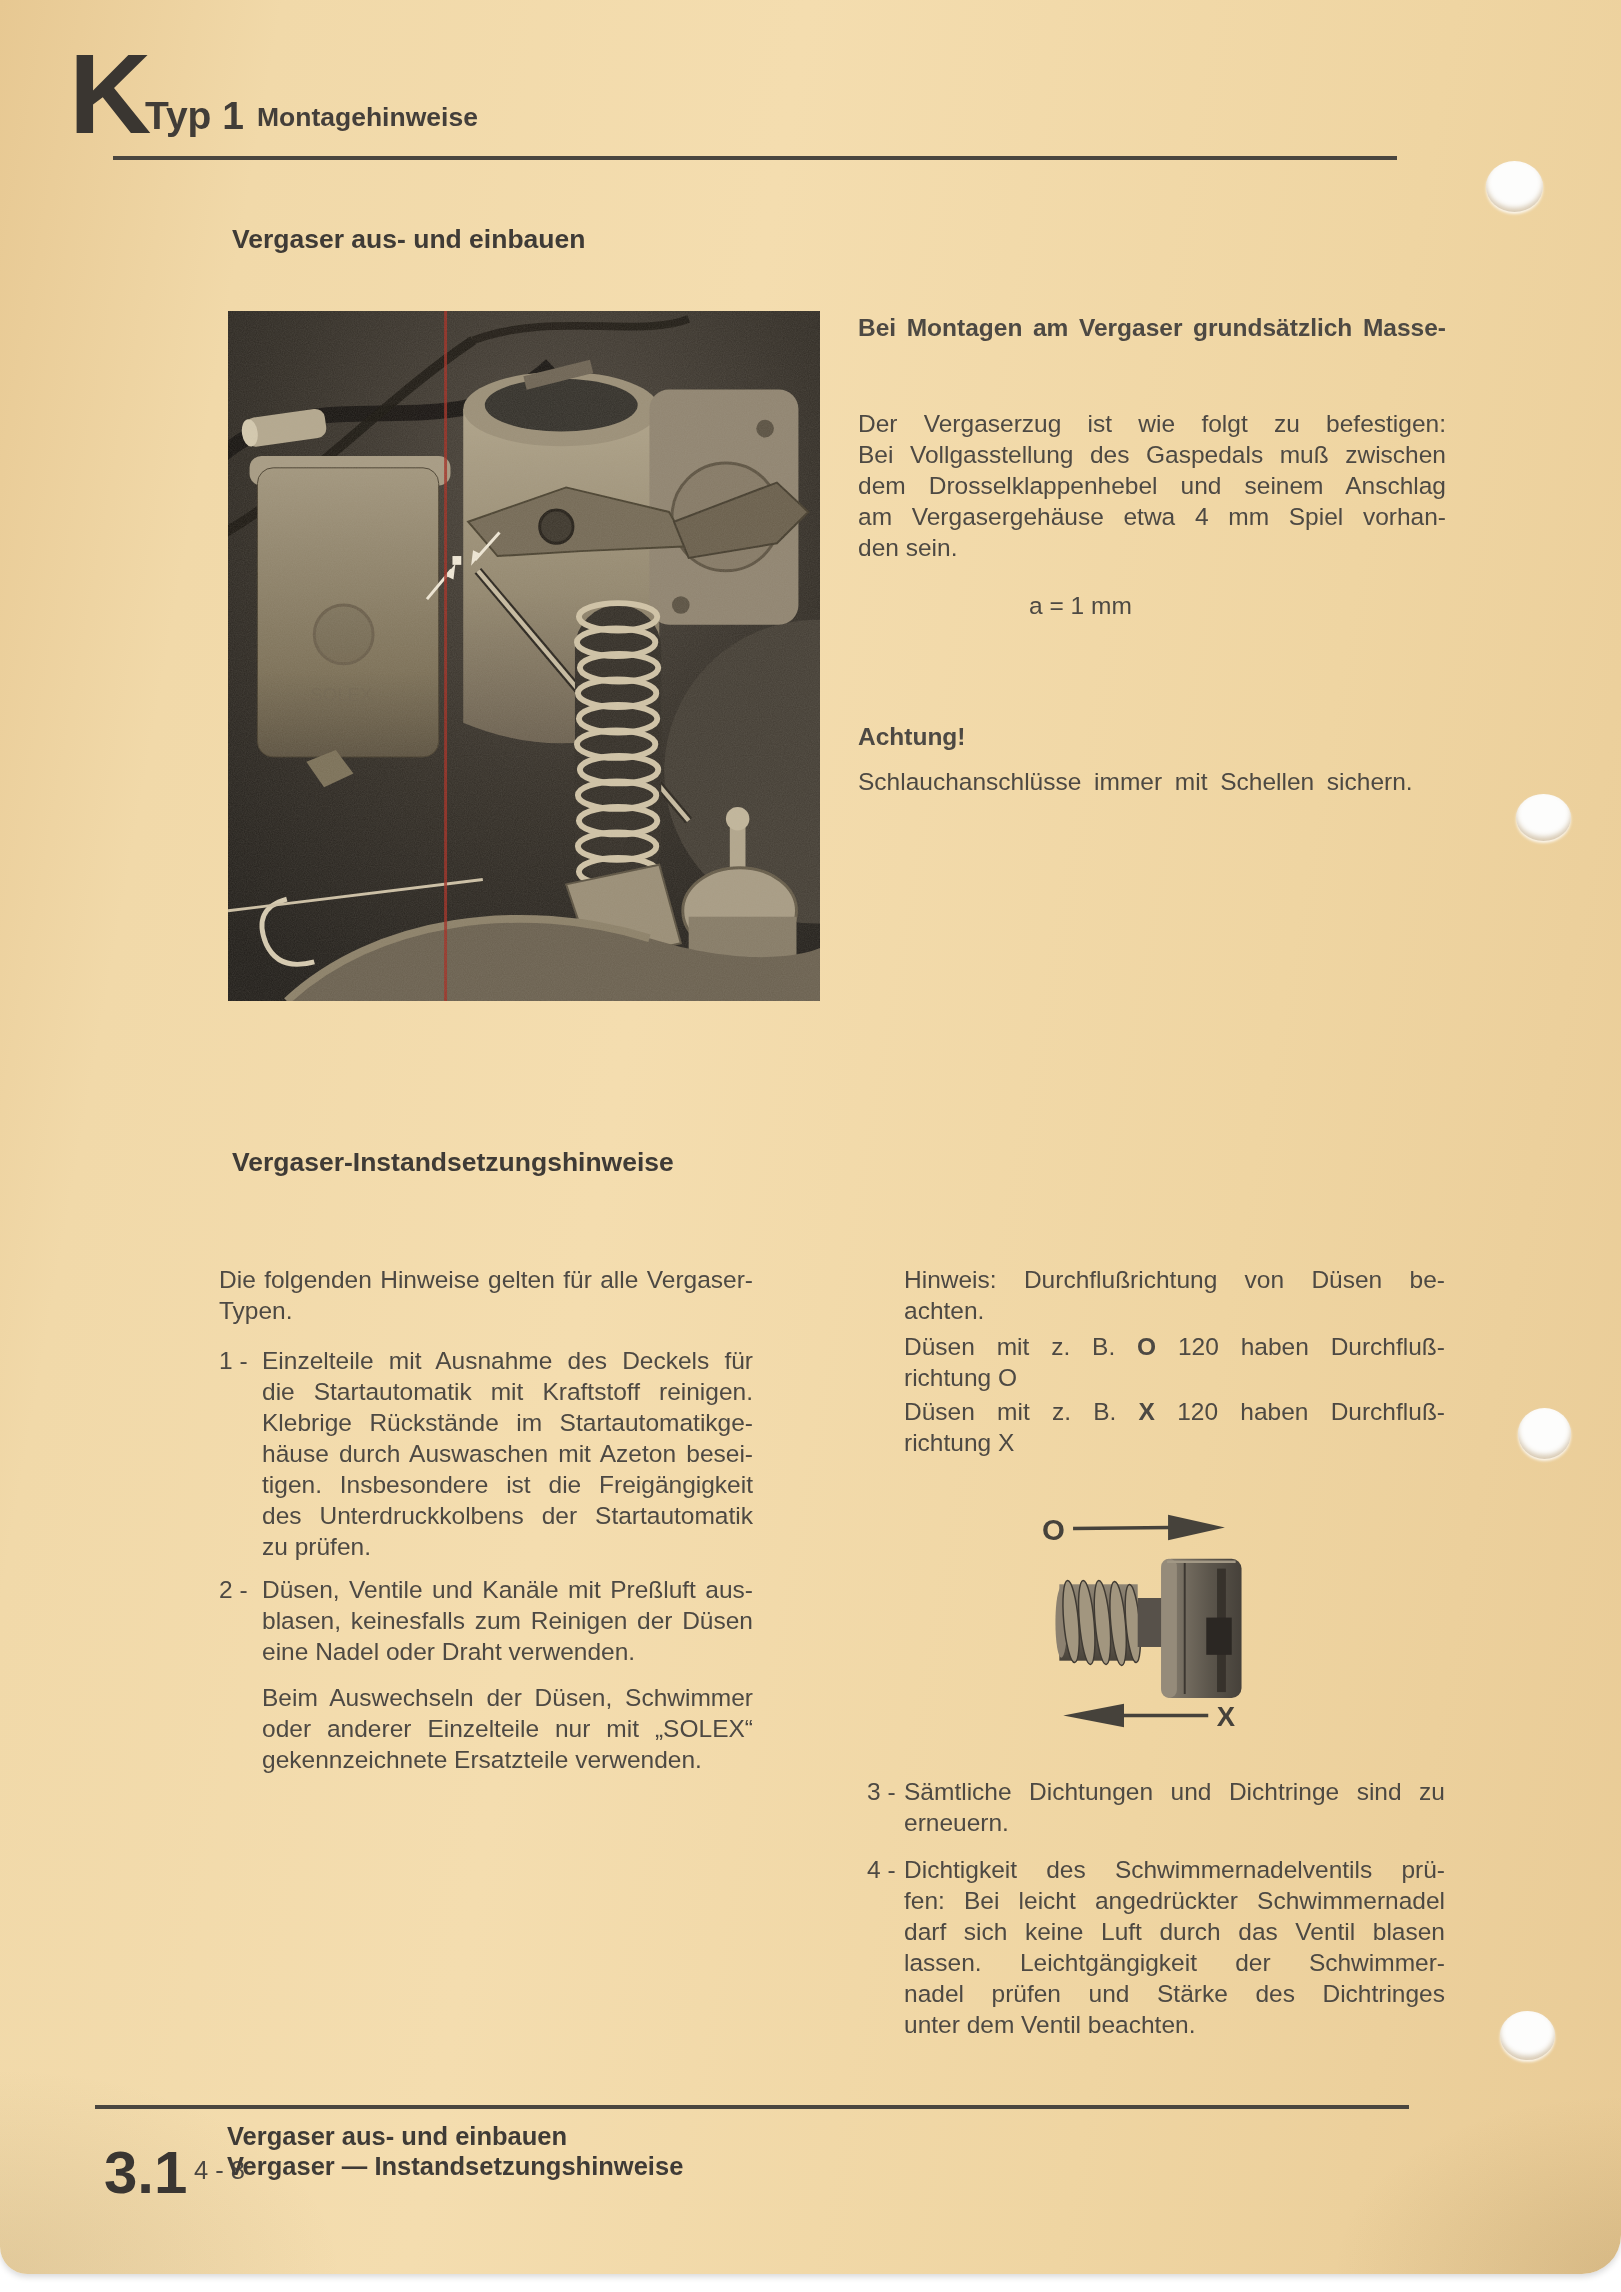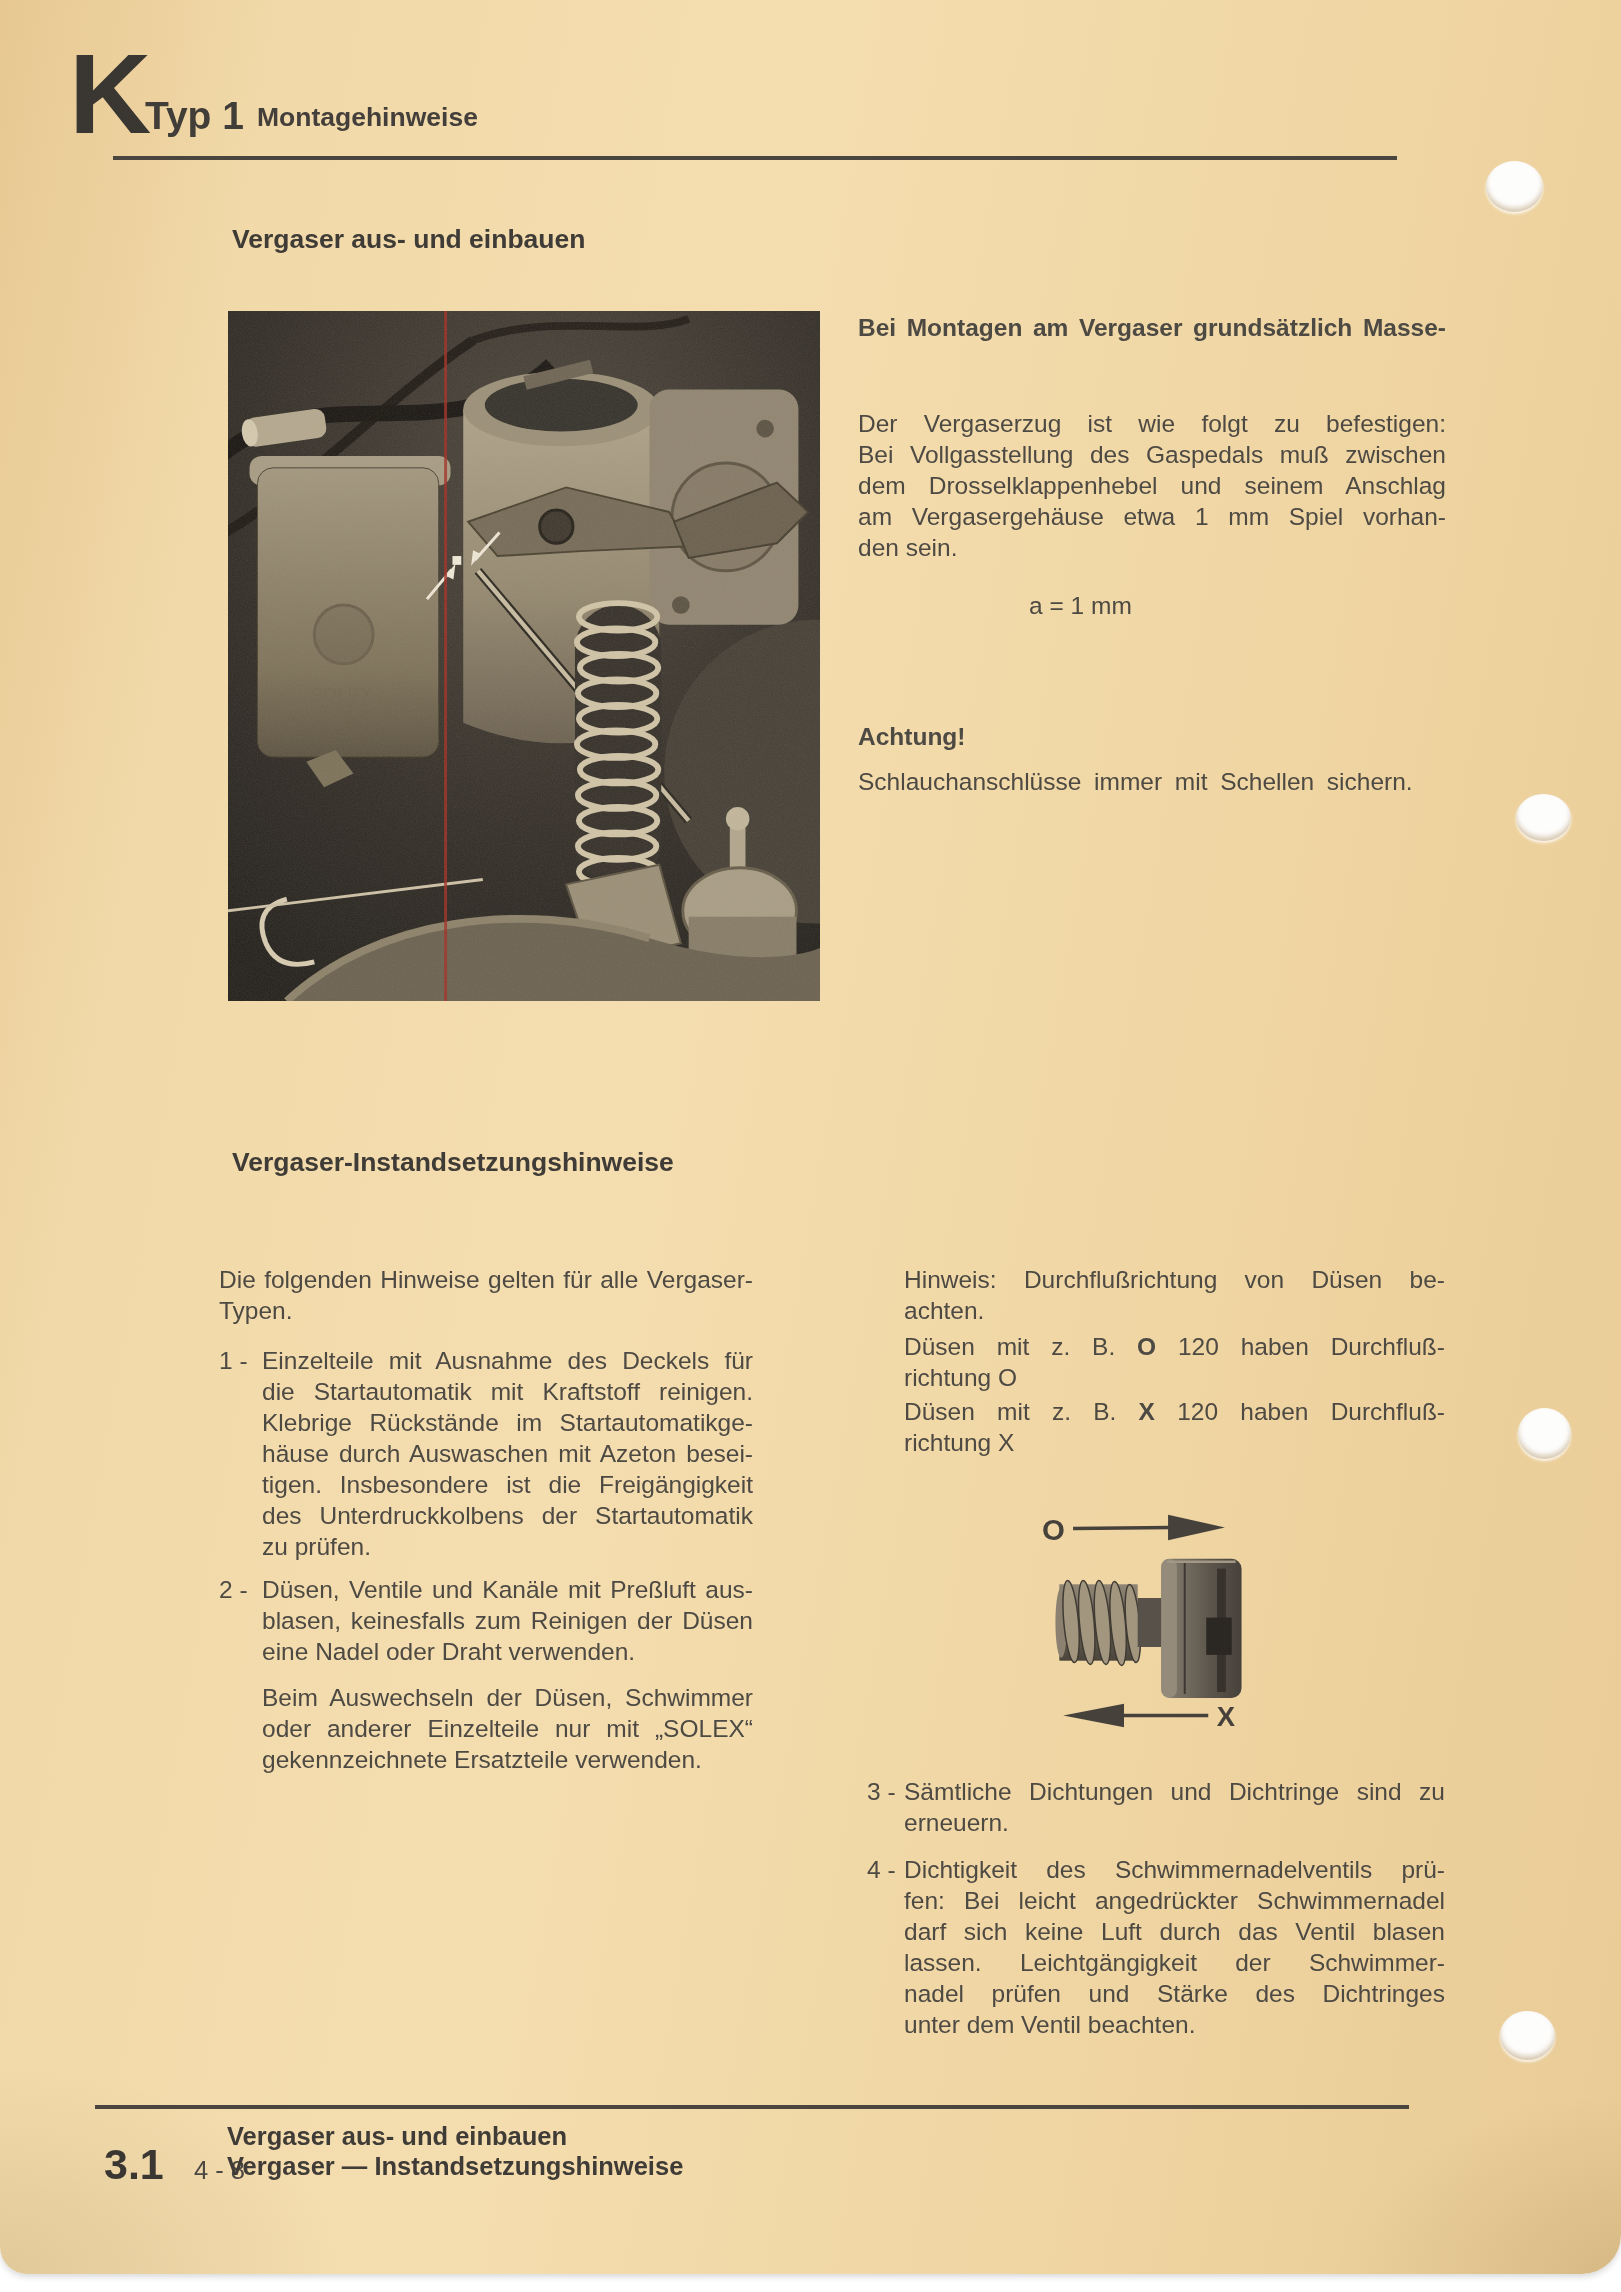--- a/index.html
+++ b/index.html
@@ -29,21 +29,21 @@
   .marker{flex:0 0 43px;}
   .marker.r{flex:0 0 37px;}
   .itext{flex:1 1 auto;}
   .hdr-letter{font-size:114px;font-weight:bold;color:#3a3631;line-height:1;letter-spacing:-2px;}
   .hdr-model{font-size:39px;font-weight:bold;color:#413d38;}
   .hdr-sub{font-size:26.5px;font-weight:bold;color:#443f3a;text-align:right;}
   .rule{position:absolute;height:3.9px;background:#4a463f;}
   .h2{font-size:26.5px;font-weight:bold;color:#3f3b36;}
   .dim{font-size:24.5px;color:#4d4943;}
   .spaced{word-spacing:5.9px;}
-  .ftr-num{font-size:43px;font-weight:bold;color:#3a3632;line-height:1;}
+  .ftr-num{font-size:60px;font-weight:bold;color:#3a3632;line-height:1;}
   .ftr-pages{font-size:25.5px;color:#4b4742;}
   .ftr-lines{font-size:25.5px;font-weight:bold;color:#3f3b36;line-height:30px;}
   svg text{font-family:"Liberation Sans", sans-serif;}
 </style>
 </head>
 <body>
 
 <div class="page">
 
   <div class="abs hdr-letter" style="left:69px;top:37px;">K</div>
@@ -147,21 +147,21 @@
     </svg>
   </div>
 
   <div class="abs t b jtext" style="left:858px;top:312px;width:588px;">
       <div class="ln">Bei Montagen am Vergaser grundsätzlich Masse-</div>
     </div>
   <div class="abs t jtext" style="left:858px;top:408px;width:588px;">
       <div class="ln">Der Vergaserzug ist wie folgt zu befestigen:</div>
       <div class="ln">Bei Vollgasstellung des Gaspedals muß zwischen</div>
       <div class="ln">dem Drosselklappenhebel und seinem Anschlag</div>
-      <div class="ln">am Vergasergehäuse etwa 1 mm Spiel vorhan-</div>
+      <div class="ln">am Vergasergehäuse etwa 4 mm Spiel vorhan-</div>
       <div class="ln last">den sein.</div>
     </div>
   <div class="abs dim" style="left:1029px;top:592px;">a = 1 mm</div>
   <div class="abs t b" style="left:858px;top:721px;">Achtung!</div>
   <div class="abs t spaced" style="left:858px;top:766px;width:588px;">Schlauchanschlüsse immer mit Schellen sichern.</div>
 
   <div class="abs h2" style="left:232px;top:1147px;">Vergaser-Instandsetzungshinweise</div>
 
   <div class="abs t jtext" style="left:219px;top:1264px;width:534px;">
       <div class="ln">Die folgenden Hinweise gelten für alle Vergaser-</div>

